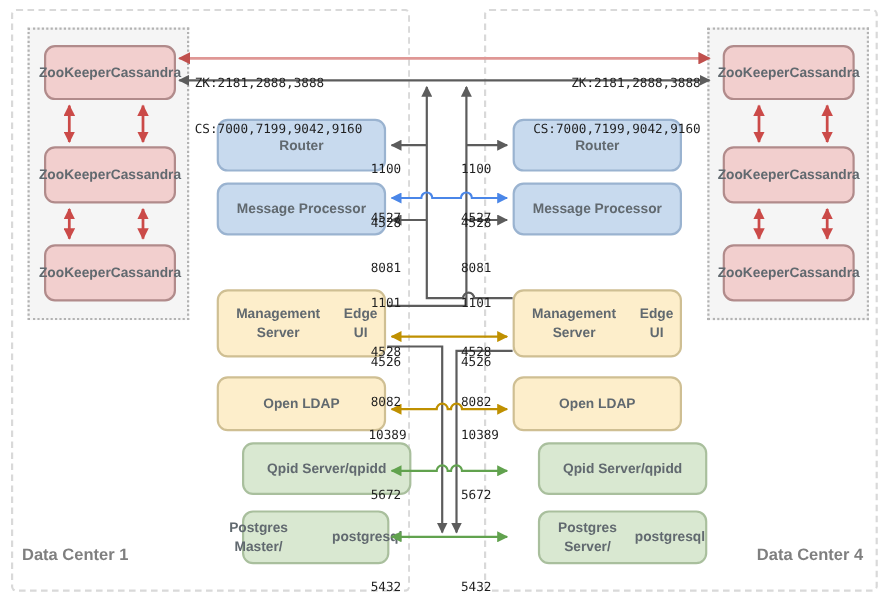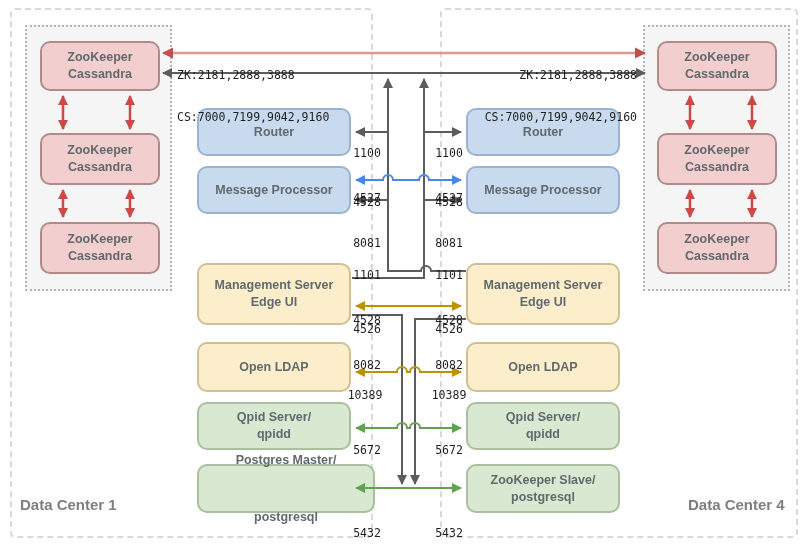--- a/index.html
+++ b/index.html
@@ -1,31 +1,31 @@
 <!DOCTYPE html>
 <html style="--zk-line: #df9795; --zk-head: #c0504d; --red-arrow: #cb4a48; --gray-arrow: #5c5c5c; --gold-arrow: #bf9000; --green-arrow: #61a24e; --blue-arrow: #4a86e8; --pink-fill: #f2cfce; --pink-border: #b18b8b; --blue-fill: #c8daee; --blue-border: #9ab3d0; --yellow-fill: #fdeecb; --yellow-border: #cfbf93; --green-fill: #d9e8d1; --green-border: #a9bf9d; --node-text: #61696f; --dc-label: #7f7f7f; --port-text: #1f1f1f; --frame-dash: #d9d9d9; --cluster-dot: #b3b3b3; --cluster-fill: #f5f5f5;"><head>
 <meta charset="utf-8">
 <style>
   html,body{margin:0;padding:0;background:#fff;}
   .canvas{position:relative;width:808px;height:546px;background:#ffffff;
           font-family:"Liberation Sans",sans-serif;overflow:hidden;}
   .frame{position:absolute;border:2px dashed var(--frame-dash,#d9d9d9);border-radius:5px;}
   .cluster{position:absolute;background:var(--cluster-fill,#f5f5f5);
            border:2px dotted var(--cluster-dot,#b3b3b3);}
-  .node{position:absolute;display:flex;flex-direction:column;align-items:center;
+  .node{position:absolute;display:flex;flex-direction:row;align-items:center;
         justify-content:center;border-radius:10px;border:2px solid #999;
         font-weight:bold;font-size:12.5px;line-height:1.35;text-align:center;
         color:var(--node-text,#61696f);box-sizing:border-box;}
   .node.pink{background:var(--pink-fill,#f2cfce);border-color:var(--pink-border,#b18b8b);}
   .node.blue{background:var(--blue-fill,#c8daee);border-color:var(--blue-border,#9ab3d0);}
   .node.yellow{background:var(--yellow-fill,#fdeecb);border-color:var(--yellow-border,#cfbf93);}
-  .node.green{background:var(--green-fill,#d9e8d1);border-color:var(--green-border,#a9bf9d);}
+  .node.green{background:var(--green-fill,#d9e8d1);border-color:var(--green-border,#a9bf9d);margin-left:23px;}
   .portlabel{position:absolute;font-family:"DejaVu Sans Mono",monospace;
              font-size:11.5px;line-height:15px;color:var(--port-text,#1f1f1f);white-space:pre;margin-top:32px;}
-  .pc{width:60px;text-align:center;}
+  .pc{width:60px;text-align:left;}
   .pr{width:200px;text-align:right;}
   .dclabel{position:absolute;font-weight:bold;font-size:15px;color:var(--dc-label,#7f7f7f);}
   svg.wires{position:absolute;left:0;top:0;pointer-events:none;}
   .ln{fill:none;stroke-width:2;}
   .ln-zk{stroke:var(--zk-line,#df9795);stroke-width:2.5;}
   .ln-gray{stroke:var(--gray-arrow,#5c5c5c);}
   .ln-red{stroke:var(--red-arrow,#cb4a48);stroke-width:2.5;}
   .ln-gold{stroke:var(--gold-arrow,#bf9000);}
   .ln-green{stroke:var(--green-arrow,#61a24e);}
   .ln-blue{stroke:var(--blue-arrow,#4a86e8);}
@@ -83,21 +83,21 @@
     <span>Management Server</span>
     <span>Edge UI</span>
   </div>
   <div class="node yellow" style="left:197px;top:342px;width:154px;height:50px;">
     <span>Open LDAP</span>
   </div>
   <div class="node green" style="left:197px;top:402px;width:154px;height:48px;">
     <span>Qpid Server/</span>
     <span>qpidd</span>
   </div>
-  <div class="node green" style="left:197px;top:464px;width:178px;height:49px;gap:40px;">
+  <div class="node green" style="left:197px;top:464px;width:134px;height:49px;gap:40px;">
     <span>Postgres Master/</span>
     <span>postgresql</span>
   </div>
 
   <div class="node blue" style="left:466px;top:108px;width:154px;height:48px;">
     <span>Router</span>
   </div>
   <div class="node blue" style="left:466px;top:166px;width:154px;height:48px;">
     <span>Message Processor</span>
   </div>
@@ -106,21 +106,21 @@
     <span>Edge UI</span>
   </div>
   <div class="node yellow" style="left:466px;top:342px;width:154px;height:50px;">
     <span>Open LDAP</span>
   </div>
   <div class="node green" style="left:466px;top:402px;width:154px;height:48px;">
     <span>Qpid Server/</span>
     <span>qpidd</span>
   </div>
   <div class="node green" style="left:466px;top:464px;width:154px;height:49px;">
-    <span>ZooKeeper Slave/</span>
+    <span>Postgres Server/</span>
     <span>postgresql</span>
   </div>
 
   <svg class="wires" width="808" height="546" viewBox="0 0 808 546">
     <defs>
       <marker id="mzk" viewBox="0 0 10 10" refX="9" refY="5" markerWidth="4.5" markerHeight="4.5" orient="auto-start-reverse">
           <path class="mk-zk" d="M0,0 L10,5 L0,10 Z"></path>
         </marker>
       <marker id="mred" viewBox="0 0 10 10" refX="9" refY="5" markerWidth="4.2" markerHeight="4.2" orient="auto-start-reverse">
           <path class="mk-red" d="M0,0 L10,5 L0,10 Z"></path>

